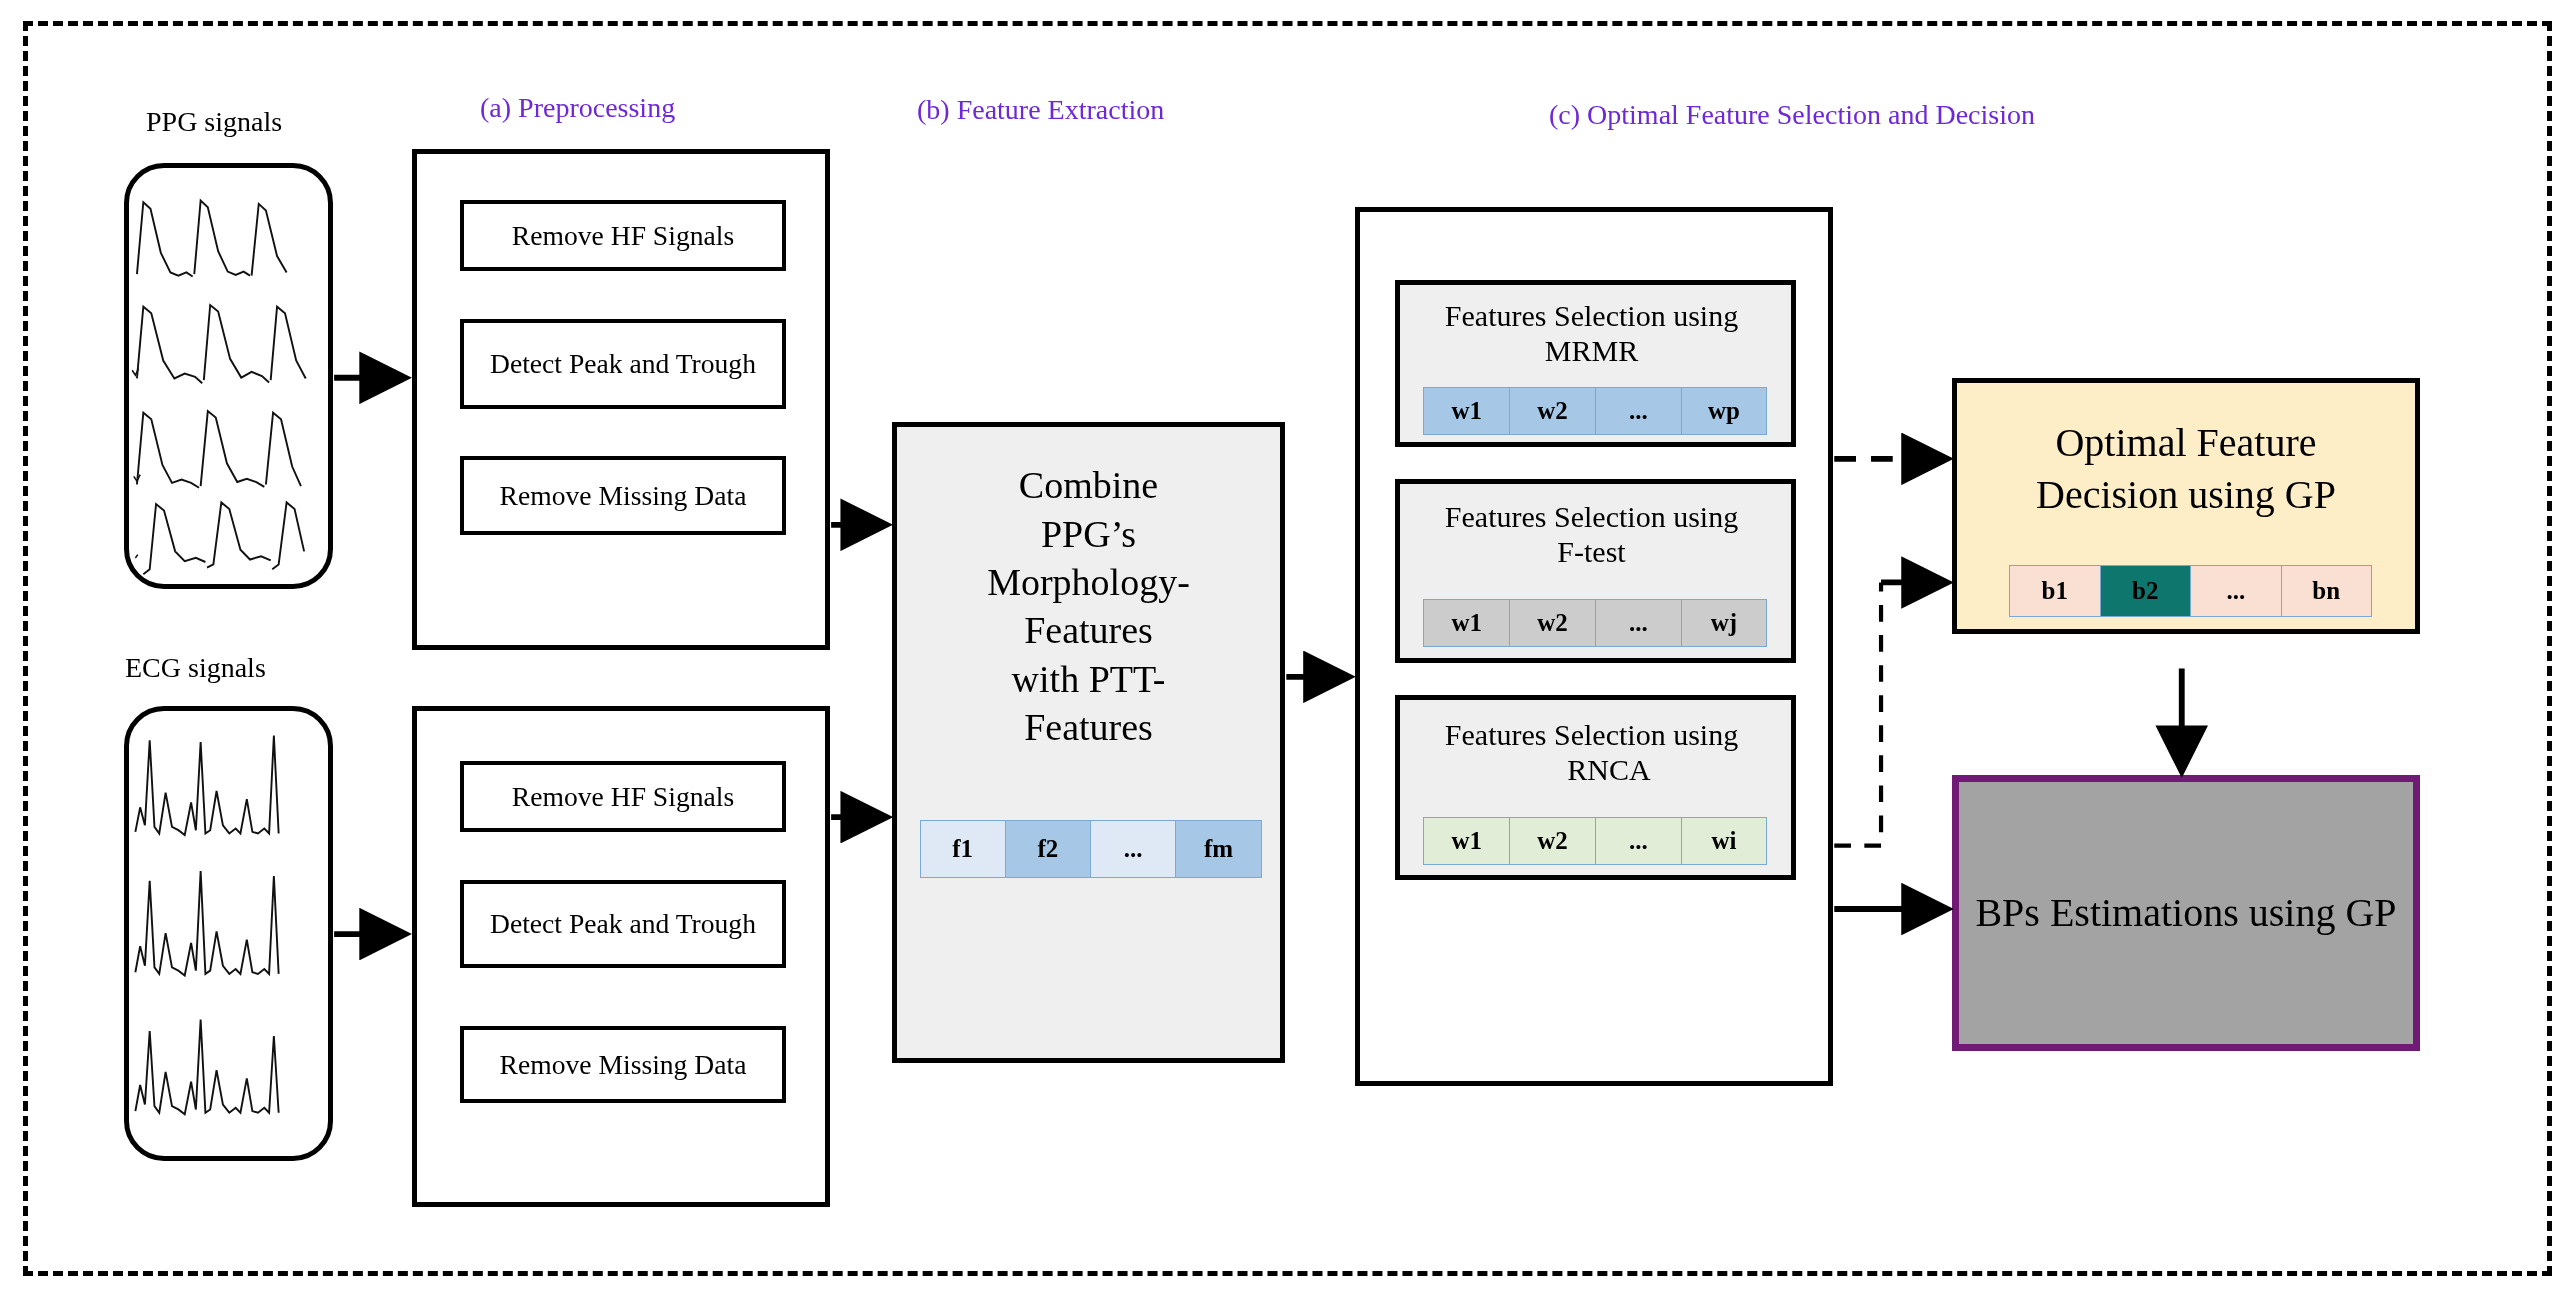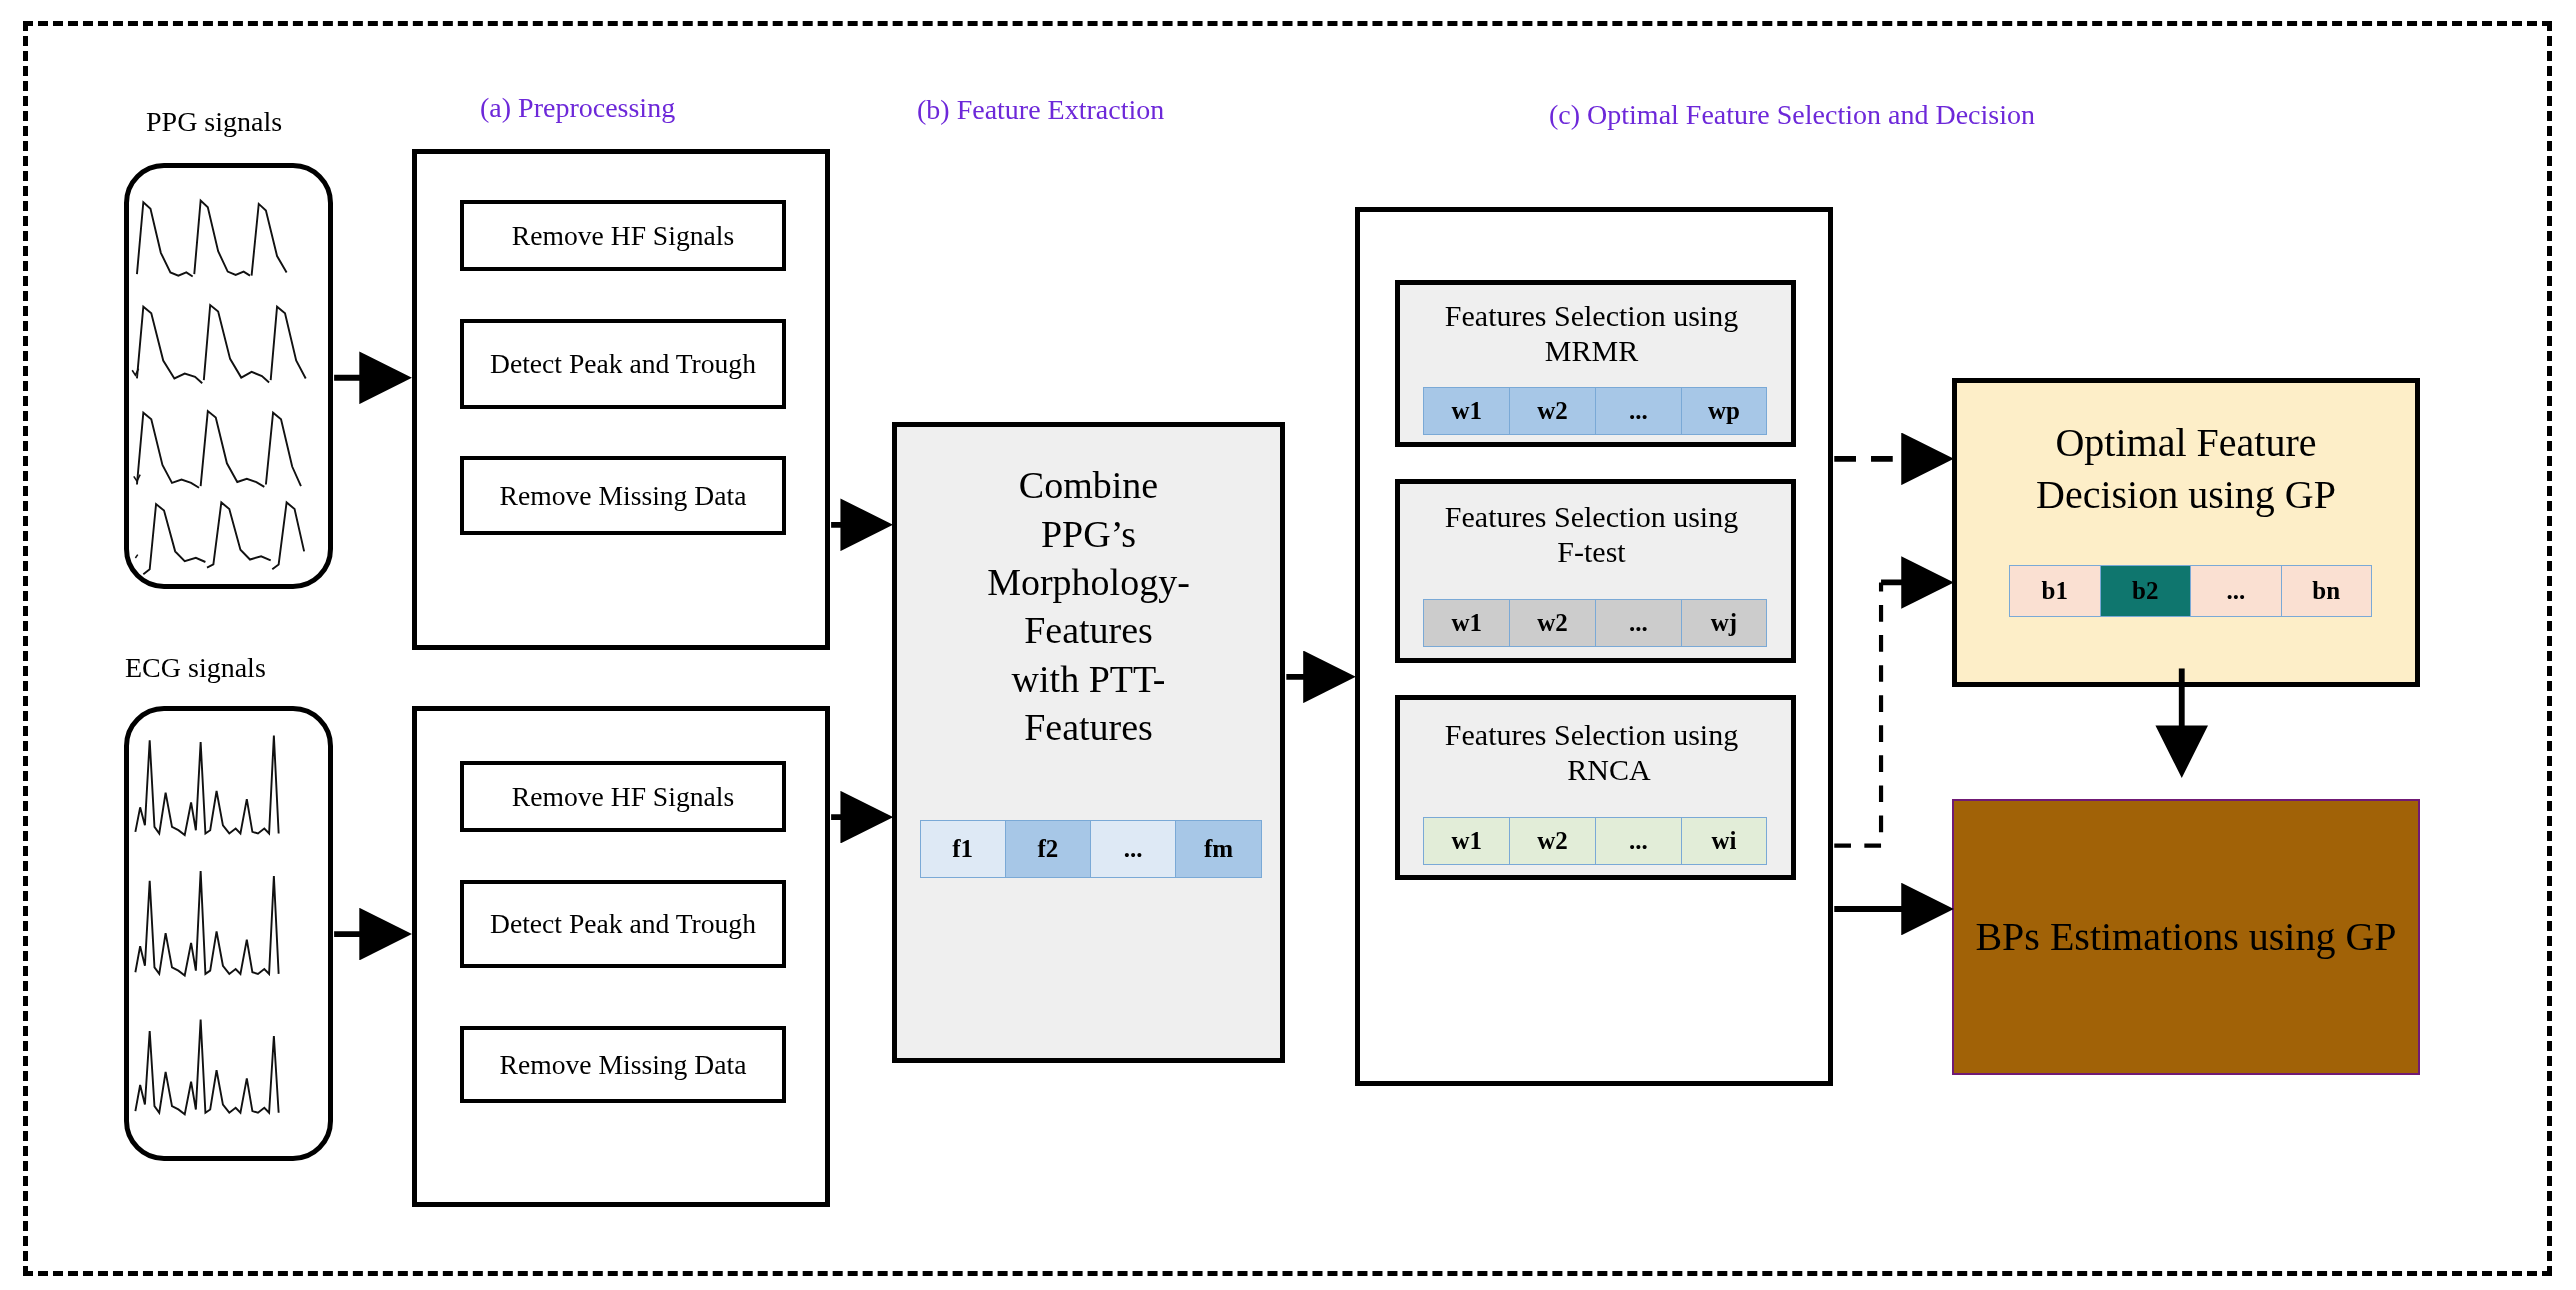--- a/index.html
+++ b/index.html
@@ -30,22 +30,22 @@
     font-family:"Liberation Serif","DejaVu Serif",serif;}
   .cell:last-child{border-right:none;}
 
   .hfs-box{position:absolute;box-sizing:border-box;border:5px solid #000;background:#fff;}
   .hfs-title{position:absolute;left:0;right:0;text-align:center;font-size:32px;}
   .fs-box{position:absolute;box-sizing:border-box;border:5px solid #000;background:#efefef;}
   .fs-title{position:absolute;left:0;right:8px;text-align:center;font-size:30px;line-height:1.22;}
 
   .dec-box{position:absolute;box-sizing:border-box;border:5px solid #000;background:#fdeec8;}
   .dec-title{position:absolute;left:0;right:0;text-align:center;font-size:40px;line-height:1.25;}
-  .bp-box{position:absolute;box-sizing:border-box;border:2px solid #701a75;background:#a16207;
-    display:flex;align-items:center;justify-content:center;text-align:center;font-size:40px;line-height:1.28;margin-top:24px;}
+  .bp-box{position:absolute;box-sizing:border-box;border:7px solid #701a75;background:#a3a3a3;
+    display:flex;align-items:center;justify-content:center;text-align:center;font-size:40px;line-height:1.28;}
 
   .conn{position:absolute;left:0;top:0;width:2576px;height:1291px;pointer-events:none;}
 </style>
 </head>
 <body>
 
 <div id="root">
 
   <div class="outer-frame"></div>
 
@@ -153,21 +153,21 @@
       <div class="fs-title" style="top:52px;padding-left:35px;">RNCA</div>
       <div class="cellrow" style="left:23.4px;top:117px;width:344px;height:48px;">
         <div class="cell" style="background:#e2edd8;">w1</div>
         <div class="cell" style="background:#e2edd8;">w2</div>
         <div class="cell" style="background:#e2edd8;">...</div>
         <div class="cell" style="background:#e2edd8;">wi</div>
       </div>
     </div>
   </div>
 
-  <div class="dec-box" style="left:1952px;top:378px;width:468px;height:309px;">
+  <div class="dec-box" style="left:1952px;top:378px;width:468px;height:256px;">
     <div class="dec-title" style="top:35px;">Optimal Feature</div>
     <div class="dec-title" style="top:87px;">Decision using GP</div>
     <div class="cellrow" style="left:52px;top:182px;width:363px;height:52px;">
       <div class="cell" style="background:#fae0d2;">b1</div>
       <div class="cell" style="background:#0f766e;">b2</div>
       <div class="cell" style="background:#fae0d2;">...</div>
       <div class="cell" style="background:#fae0d2;">bn</div>
     </div>
   </div>
 

